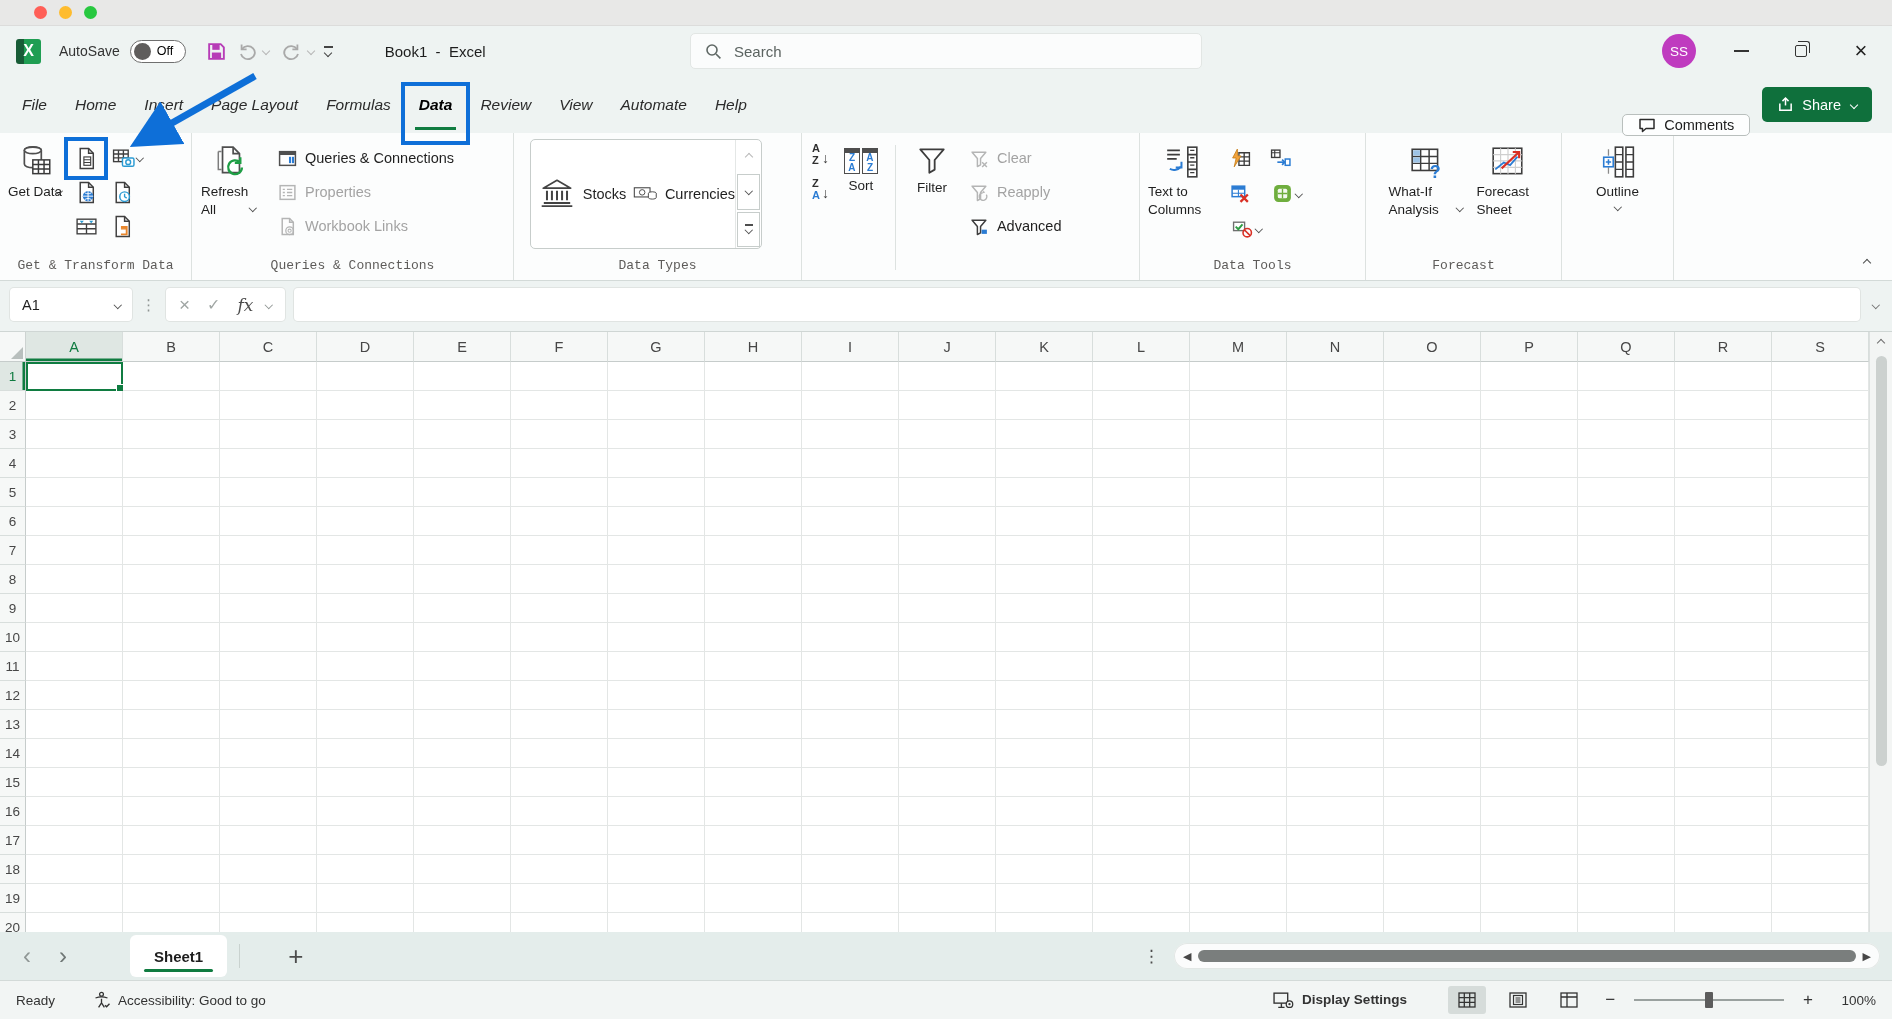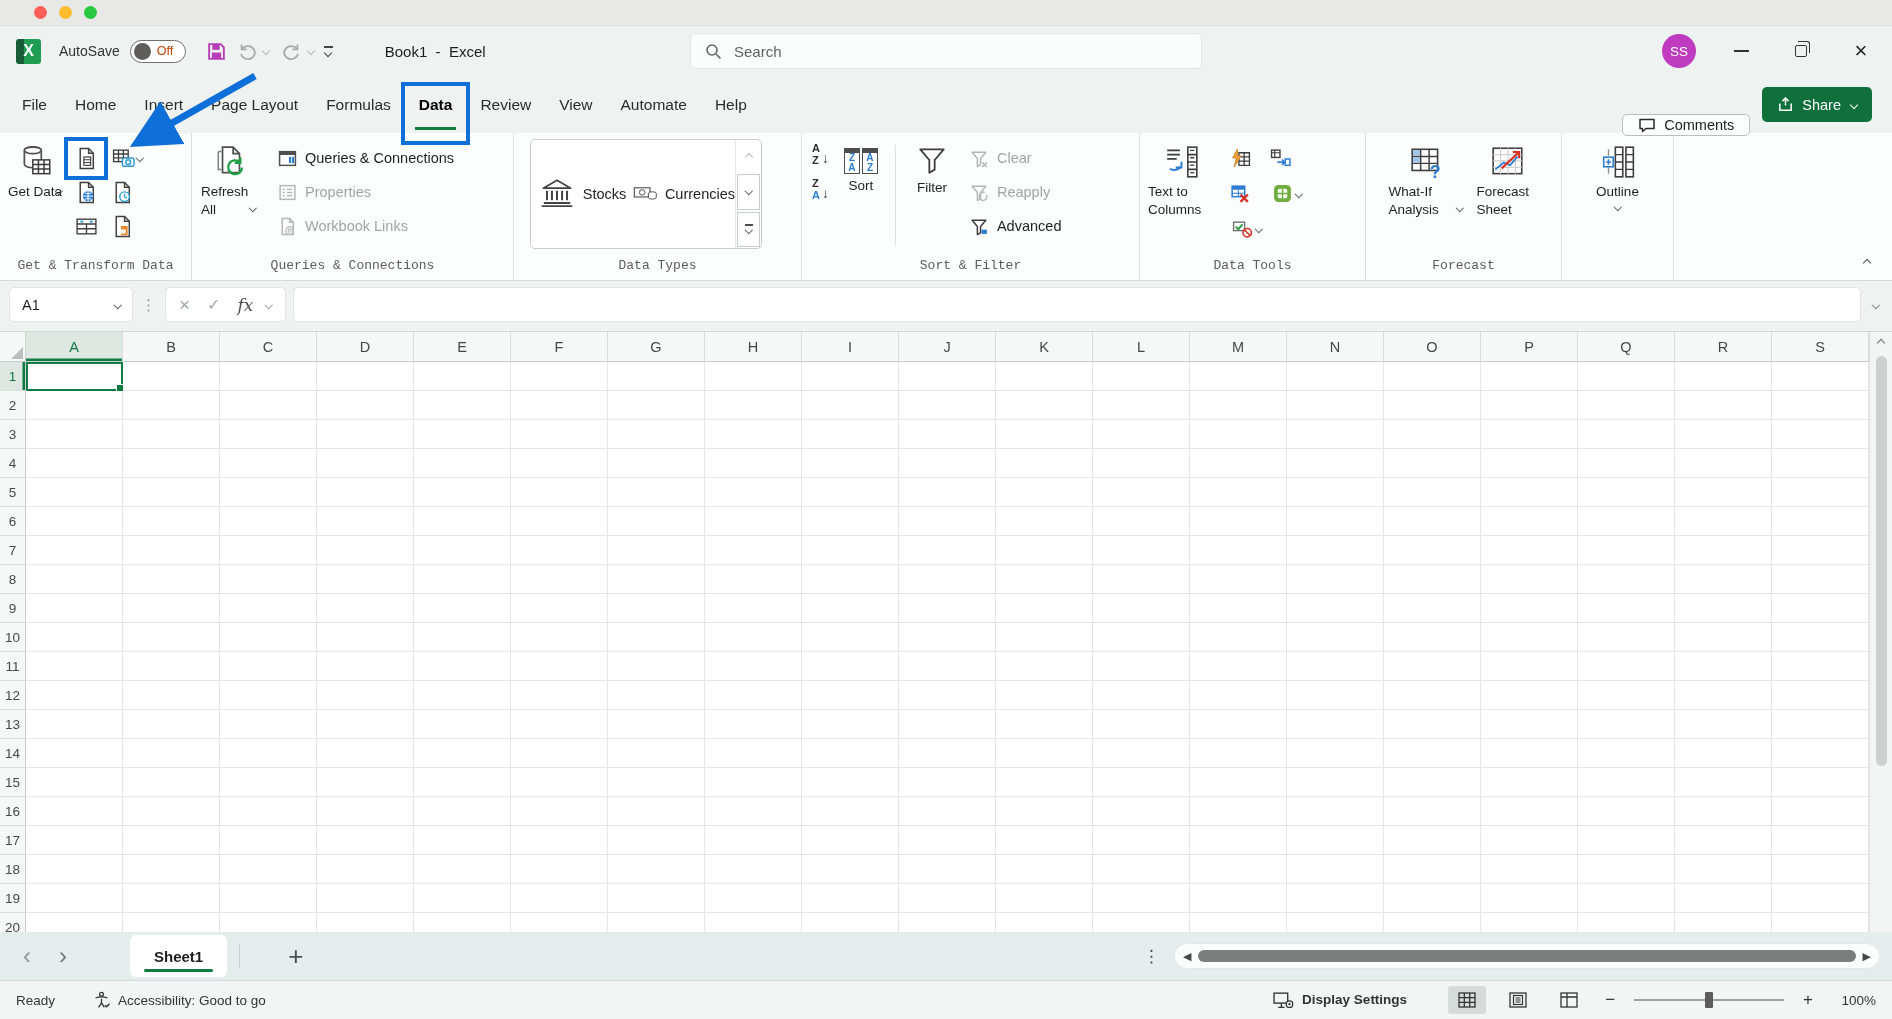--- a/index.html
+++ b/index.html
@@ -10,38 +10,38 @@
 .mac-strip{height:26px;background:#e8e8e7;display:flex;align-items:center;padding-left:34px;gap:12px;border-bottom:1px solid #dcdcdb;}
 .tl{width:13px;height:13px;border-radius:50%;}
 .tl.red{background:#ff5f57}.tl.yellow{background:#febc2e}.tl.green{background:#28c840}
 
 
 .titlebar{height:50px;background:#eef3f2;display:flex;align-items:center;padding:0 16px;position:relative;}
 .xl-logo{width:25px;height:25px;border-radius:3px;background:linear-gradient(90deg,#185c37 0 34%,#1f9e53 34%);color:#fff;font-weight:bold;display:flex;align-items:center;justify-content:center;font-size:16px;margin-right:18px;}
 .autosave-lb{font-size:14px;color:#333;margin-right:10px;}
 .toggle{width:56px;height:23px;border:1px solid #6f6f6f;border-radius:12px;background:#fff;display:flex;align-items:center;padding:2px 6px 2px 3px;gap:6px;margin-right:16px;}
 .knob{width:17px;height:17px;border-radius:50%;background:#5f5d5c;}
-.toggle-state{font-size:12.5px;color:#c2410c;}
+.toggle-state{font-size:12.5px;color:#000000;}
 .tbtn{width:30px;height:30px;display:flex;align-items:center;justify-content:center;}
 .tchev{display:inline-block;width:6px;height:6px;border-right:1.4px solid #b7b7b7;border-bottom:1.4px solid #b7b7b7;transform:rotate(45deg);margin-left:1px;}
 .qat{display:flex;flex-direction:column;align-items:center;gap:2px;margin:0 10px;}
 .qat .bar{width:9px;height:2px;background:#444;}
 .qat .chev{width:6px;height:6px;border-right:1.6px solid #444;border-bottom:1.6px solid #444;transform:rotate(45deg);}
 .doc-title{font-size:15px;color:#1d1d1d;margin-left:42px;white-space:pre;}
 .searchbox{position:absolute;left:50%;top:7px;transform:translateX(-50%);width:512px;height:36px;background:#fbfcfc;border:1px solid #e2e6e4;border-radius:5px;display:flex;align-items:center;padding:0 14px;gap:12px;color:#5b6360;font-size:15px;}
 .tb-right{margin-left:auto;display:flex;align-items:center;gap:30px;}
 .avatar{width:34px;height:34px;border-radius:50%;background:#bf3bbf;color:#fff;font-size:13.5px;display:flex;align-items:center;justify-content:center;}
 .win-min{width:15px;height:2px;background:#333;}
 .win-restore{width:12px;height:12px;border:1.6px solid #333;border-radius:2px;position:relative;background:#eef3f2;}
 .win-restore::before{content:"";position:absolute;left:2px;top:-5px;width:11px;height:11px;border:1.6px solid #333;border-left:none;border-bottom:none;border-radius:0 3px 0 0;}
 .win-close{font-size:22px;color:#222;line-height:1;}
 
 
 .tabs-row{height:57px;background:#eef3f2;display:flex;align-items:center;padding:0 8px;position:relative;z-index:5;}
-.tab{height:100%;display:flex;align-items:center;padding:0 14px;font-size:15.5px;color:#2b2b2b;position:relative;cursor:default;}
+.tab{height:100%;display:flex;align-items:center;padding:0 14px;font-size:15.5px;color:#2b2b2b;position:relative;cursor:default;font-style:italic;}
 .tab.active{font-weight:bold;color:#000;}
 .tab.active::before{content:"";position:absolute;left:10px;right:10px;bottom:3px;height:3.5px;background:#107c41;}
 .tab.annotated::after{content:"";position:absolute;left:-4px;right:-4px;top:6px;bottom:-12px;border:4px solid #0e6fd8;pointer-events:none;}
 .tabs-right{margin-left:auto;display:flex;align-items:center;gap:12px;padding-right:12px;}
 .comments-btn{height:22px;border:1px solid #b9bfbd;border-radius:5px;background:#fdfefe;display:flex;align-items:center;gap:8px;padding:0 15px;font-size:14.5px;color:#1d1d1d;margin-top:40px;}
 .share-btn{height:35px;border-radius:5px;background:#0f703c;display:flex;align-items:center;gap:8px;padding:0 15px;font-size:14.5px;color:#fff;}
 .share-btn .wchev{width:6px;height:6px;border-right:1.6px solid #fff;border-bottom:1.6px solid #fff;transform:rotate(45deg);margin-left:2px;}
 
 
 .ribbon{height:148px;background:#fcfdfd;display:flex;border-bottom:1px solid #d3dad8;position:relative;}
@@ -451,21 +451,20 @@
         </div>
         <div class="qrow">
           <svg width="19" height="19" viewBox="0 0 18 18">
               <path d="M2 3h13l-5 6v6l-3 1.6V9z" fill="#fff" stroke="#3d3d3d" stroke-width="1.4" stroke-linejoin="round"></path>
               <rect x="11" y="12" width="5" height="4" fill="#2b7cd3"></rect>
             </svg>
           <span>Advanced</span>
         </div>
       </div>
     </div>
-    <div class="rgroup-label">Sort &amp; Filter</div>
   </div>
 
   <div class="rgroup" style="width:226px;">
     <div class="rgroup-content">
       <div class="bigbtn" style="width:72px;">
         <svg width="36" height="36" viewBox="0 0 34 34">
             <path d="M3 6h12M3 10h12M3 14h9" stroke="#3d3d3d" stroke-width="1.7"></path>
             <path d="M5.5 23.5a8.5 8.5 0 0 0 10.5-2.2" fill="none" stroke="#2b7cd3" stroke-width="1.9"></path>
             <path d="M16.5 16.8v5.4h-5.4" fill="none" stroke="#2b7cd3" stroke-width="1.9"></path>
             <g fill="#fff" stroke="#3d3d3d" stroke-width="1.5">

